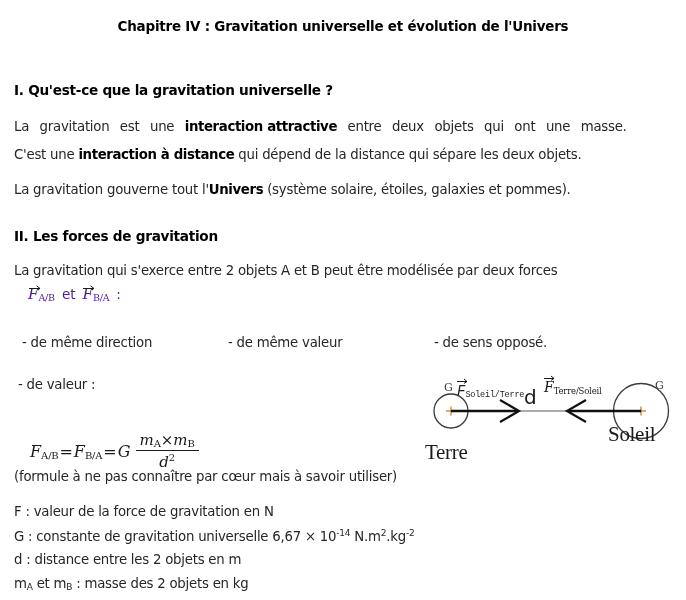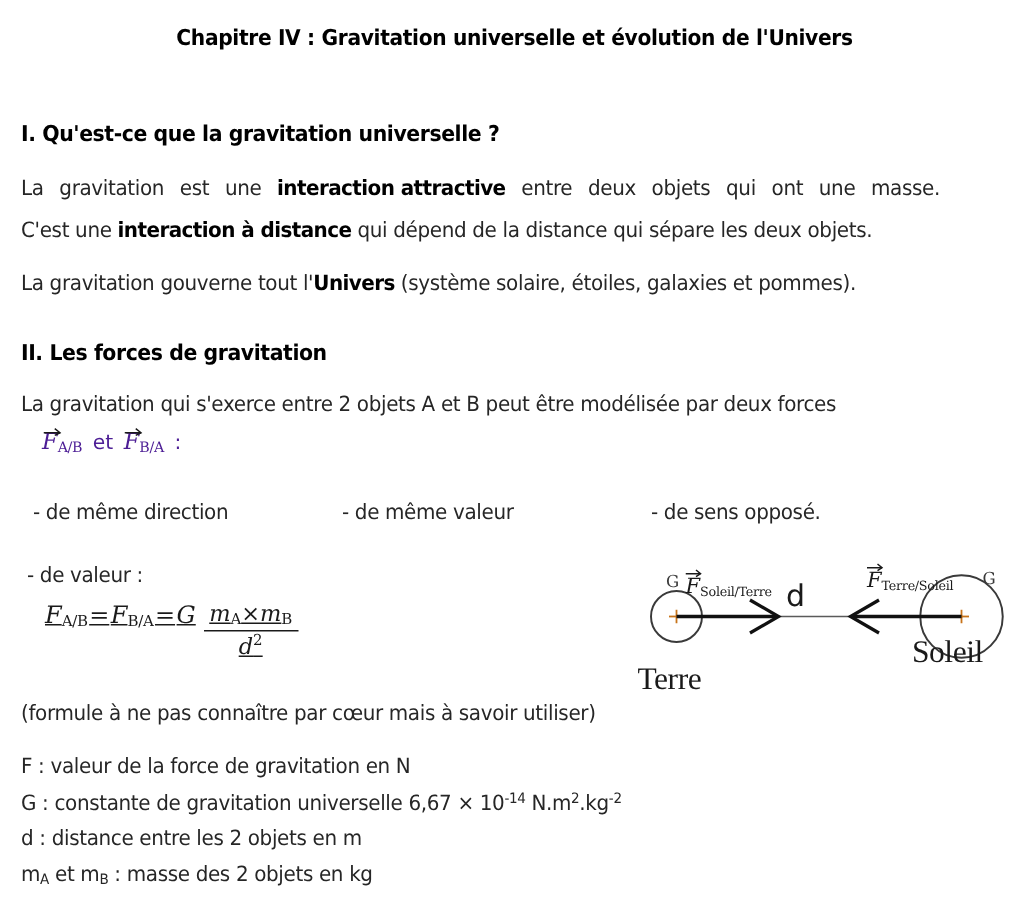--- a/index.html
+++ b/index.html
@@ -144,28 +144,27 @@
     letter-spacing: -0.25px;
     transform: scaleX(0.95);
     transform-origin: left center;
     white-space: nowrap;
   }
 
   
   .formula {
     position: absolute;
     left: 30px;
-    top: 400px;
+    top: 431px;
     font-family: "DejaVu Serif", "Liberation Serif", serif;
     font-size: 16px;
     color: #1a1a1a;
     display: flex;
-    align-items: flex-start;
-    white-space: nowrap;
-    text-decoration: underline;
+    align-items: center;
+    white-space: nowrap;
   }
   .formula i { font-style: italic; }
   .formula .sub {
     font-size: 10px;
     font-style: normal;
     vertical-align: -2px;
     letter-spacing: -0.2px;
   }
   .formula .eq { padding: 0 1px; }
   .frac {
@@ -270,22 +269,22 @@
     top: -8px;
     font-style: normal;
     font-size: 11px;
   }
   .dvec .sub {
     font-size: 8.5px;
     font-style: normal;
     vertical-align: -2px;
     letter-spacing: -0.2px;
   }
-  #dvec-left  { left: 457px; top: 383px; }
-  #dvec-right { left: 578px; top: 379px; }
+  #dvec-left  { left: 457px; top: 383px; font-family: Liberation Mono, monospace; }
+  #dvec-right { left: 544px; top: 379px; }
 </style>
 </head>
 <body>
 
 <div class="page">
 
   <div class="doc-title">Chapitre IV : Gravitation universelle et évolution de l'Univers</div>
 
   <div class="heading" id="heading-1">I. Qu'est-ce que la gravitation universelle ?</div>
 

